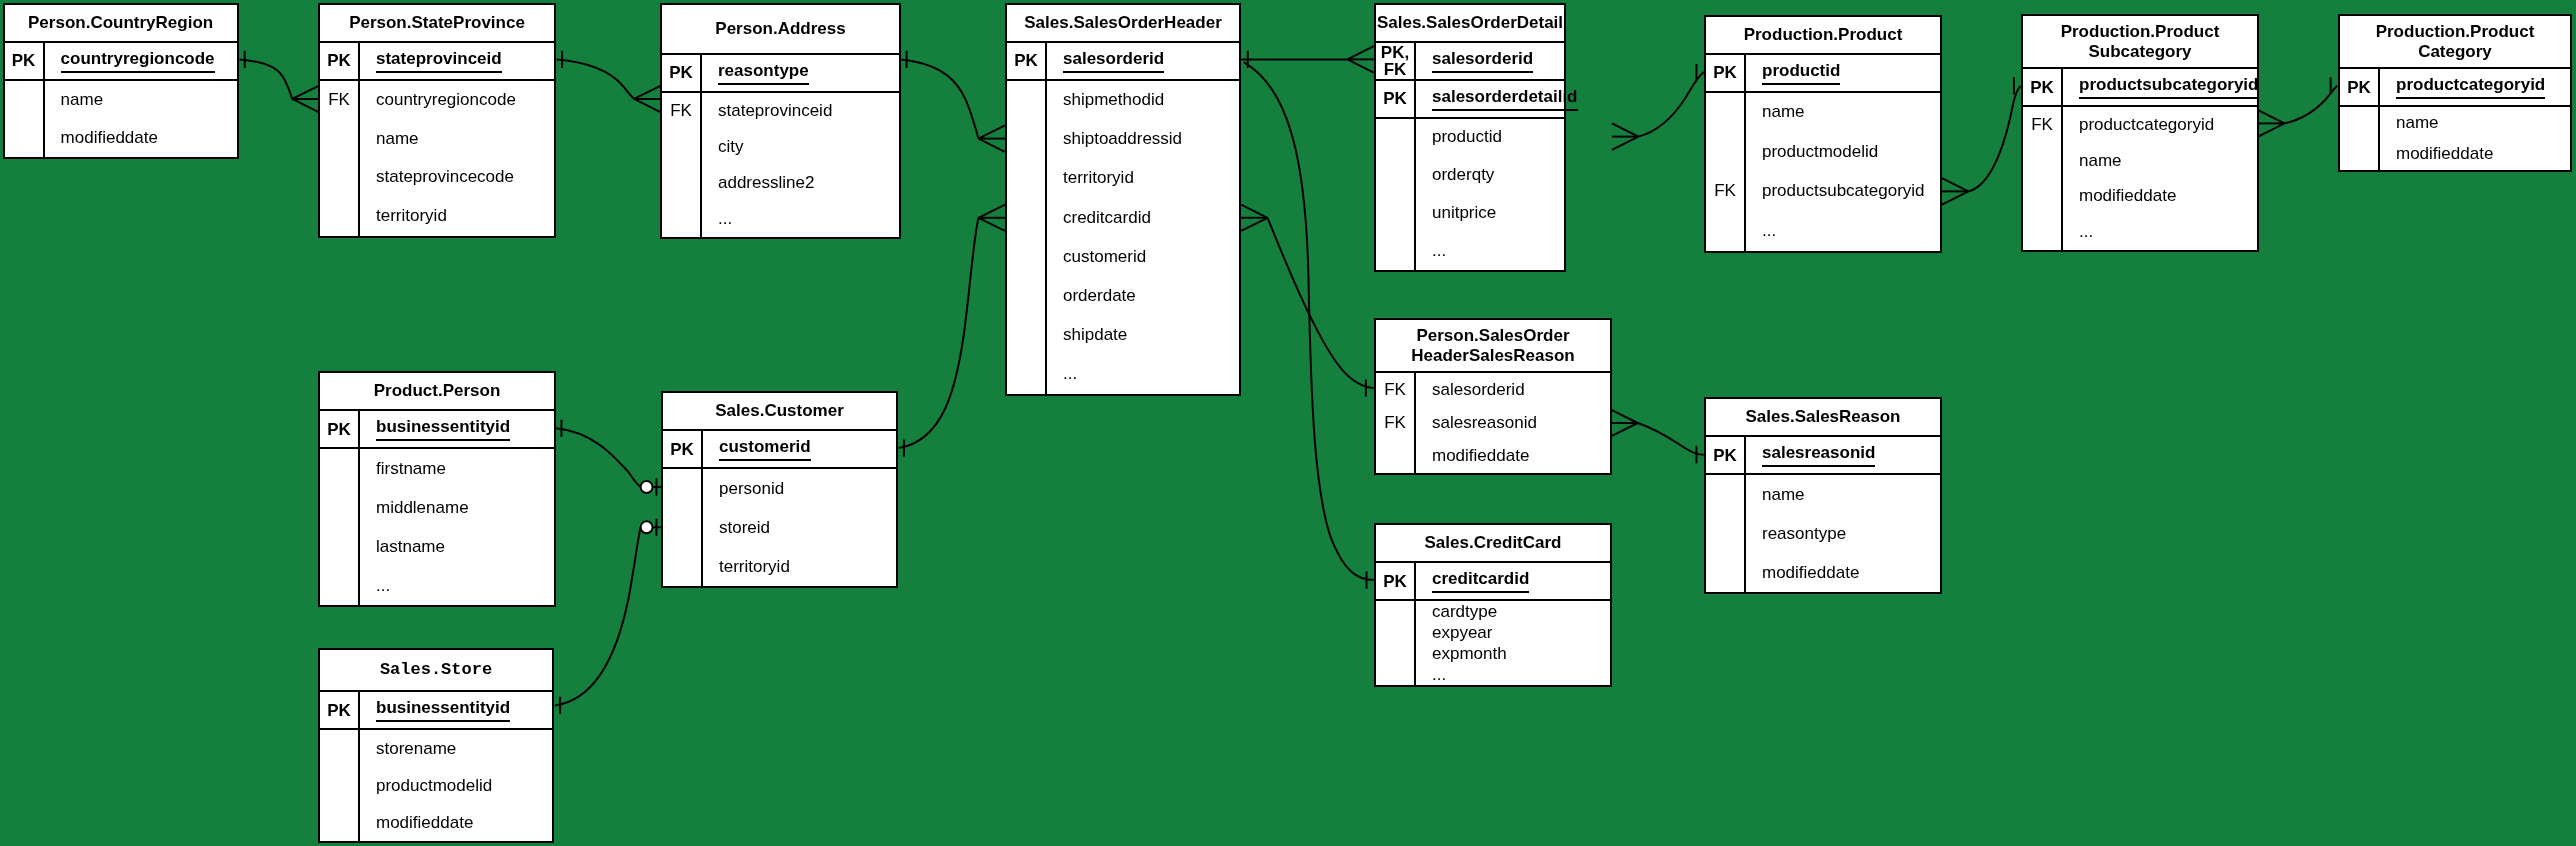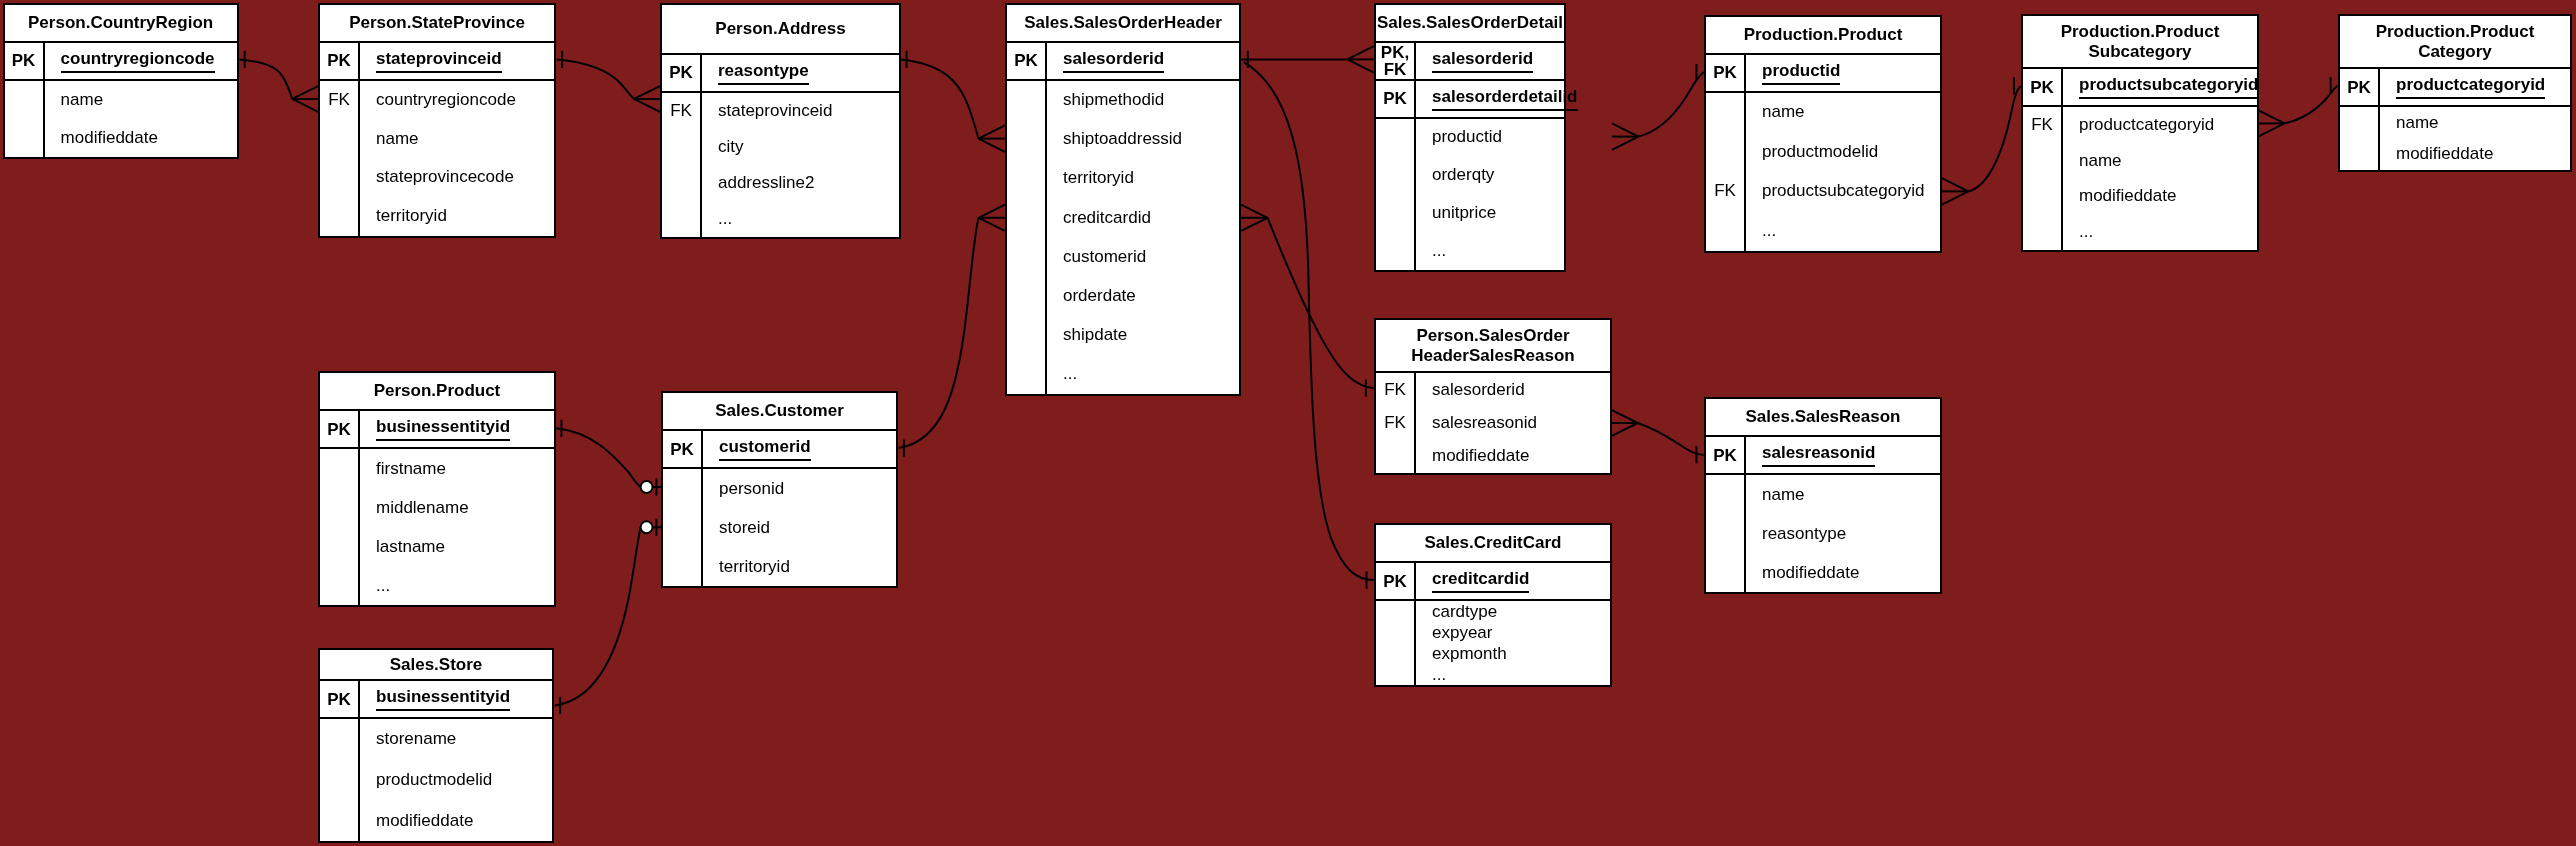--- a/index.html
+++ b/index.html
@@ -1,19 +1,19 @@
 <!DOCTYPE html>
 <html style="font-size:10.6px"><head>
 <meta charset="utf-8">
 <style>
   html,body { margin:0; padding:0; background:#ffffff; }
   #canvas {
     position:relative;
     width:2576px; height:846px;
-    background:#7f1d1d;
+    background:#15803d;
     font-family:"Liberation Sans", sans-serif;
     color:#000;
     overflow:hidden;
   }
   #wires { position:absolute; left:0; top:0; width:2576px; height:846px; }
   .erd-table {
     position:absolute;
     background:#fff;
     border:2px solid #000;
     box-sizing:border-box;
@@ -419,21 +419,21 @@
           </div>
           <div class="erd-row">
             <div class="erd-rowlabel"></div>
             <div class="erd-rowfield">
               <span>modifieddate</span>
             </div>
           </div>
         </div>
       </div>
       <div class="erd-table" style="left: 318px; top: 371px; width: 238px; height: 236px;">
-        <div class="erd-title" style="height: 38px;">Person.Product</div>
+        <div class="erd-title" style="height: 38px;">Product.Person</div>
         <div class="erd-keyrow">
           <div class="erd-keylabel">PK</div>
           <div class="erd-keyfield">
             <span class="erd-keytext">businessentityid</span>
           </div>
         </div>
         <div class="erd-body">
           <div class="erd-row">
             <div class="erd-rowlabel"></div>
             <div class="erd-rowfield">
@@ -571,21 +571,21 @@
           </div>
           <div class="erd-row">
             <div class="erd-rowlabel"></div>
             <div class="erd-rowfield">
               <span>...</span>
             </div>
           </div>
         </div>
       </div>
       <div class="erd-table" style="left: 318px; top: 648px; width: 236px; height: 195px;">
-        <div class="erd-title" style="height: 31px;">Sales.Store</div>
+        <div class="erd-title" style="height: 42px; font-family: Liberation Mono, monospace;">Sales.Store</div>
         <div class="erd-keyrow">
           <div class="erd-keylabel">PK</div>
           <div class="erd-keyfield">
             <span class="erd-keytext">businessentityid</span>
           </div>
         </div>
         <div class="erd-body">
           <div class="erd-row">
             <div class="erd-rowlabel"></div>
             <div class="erd-rowfield">

